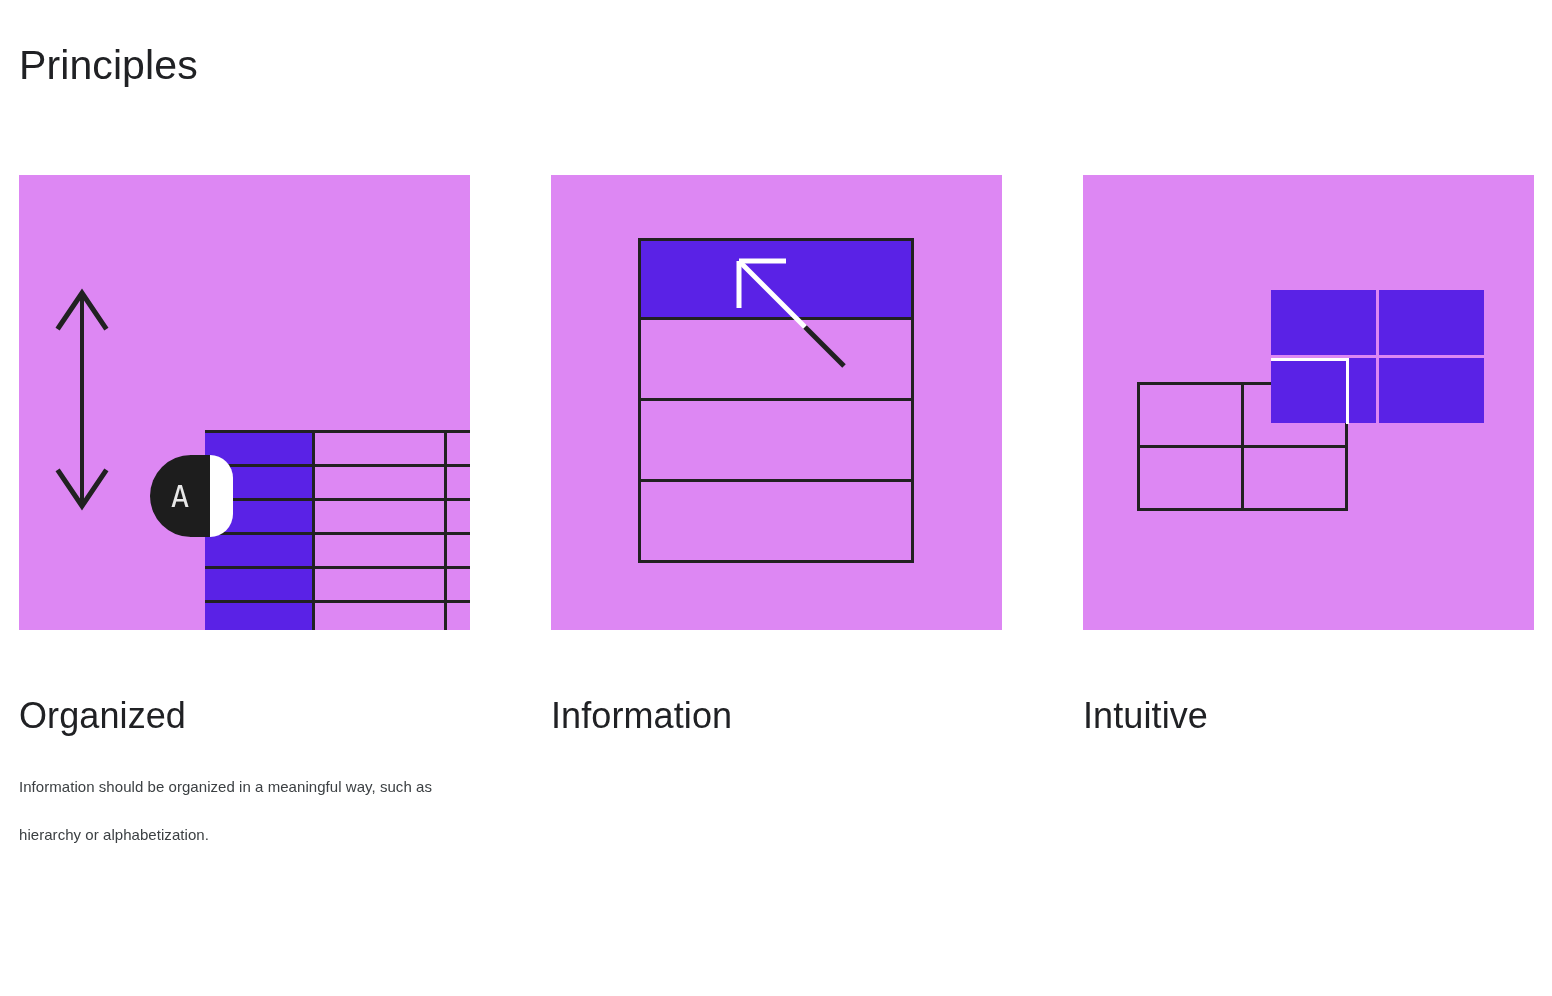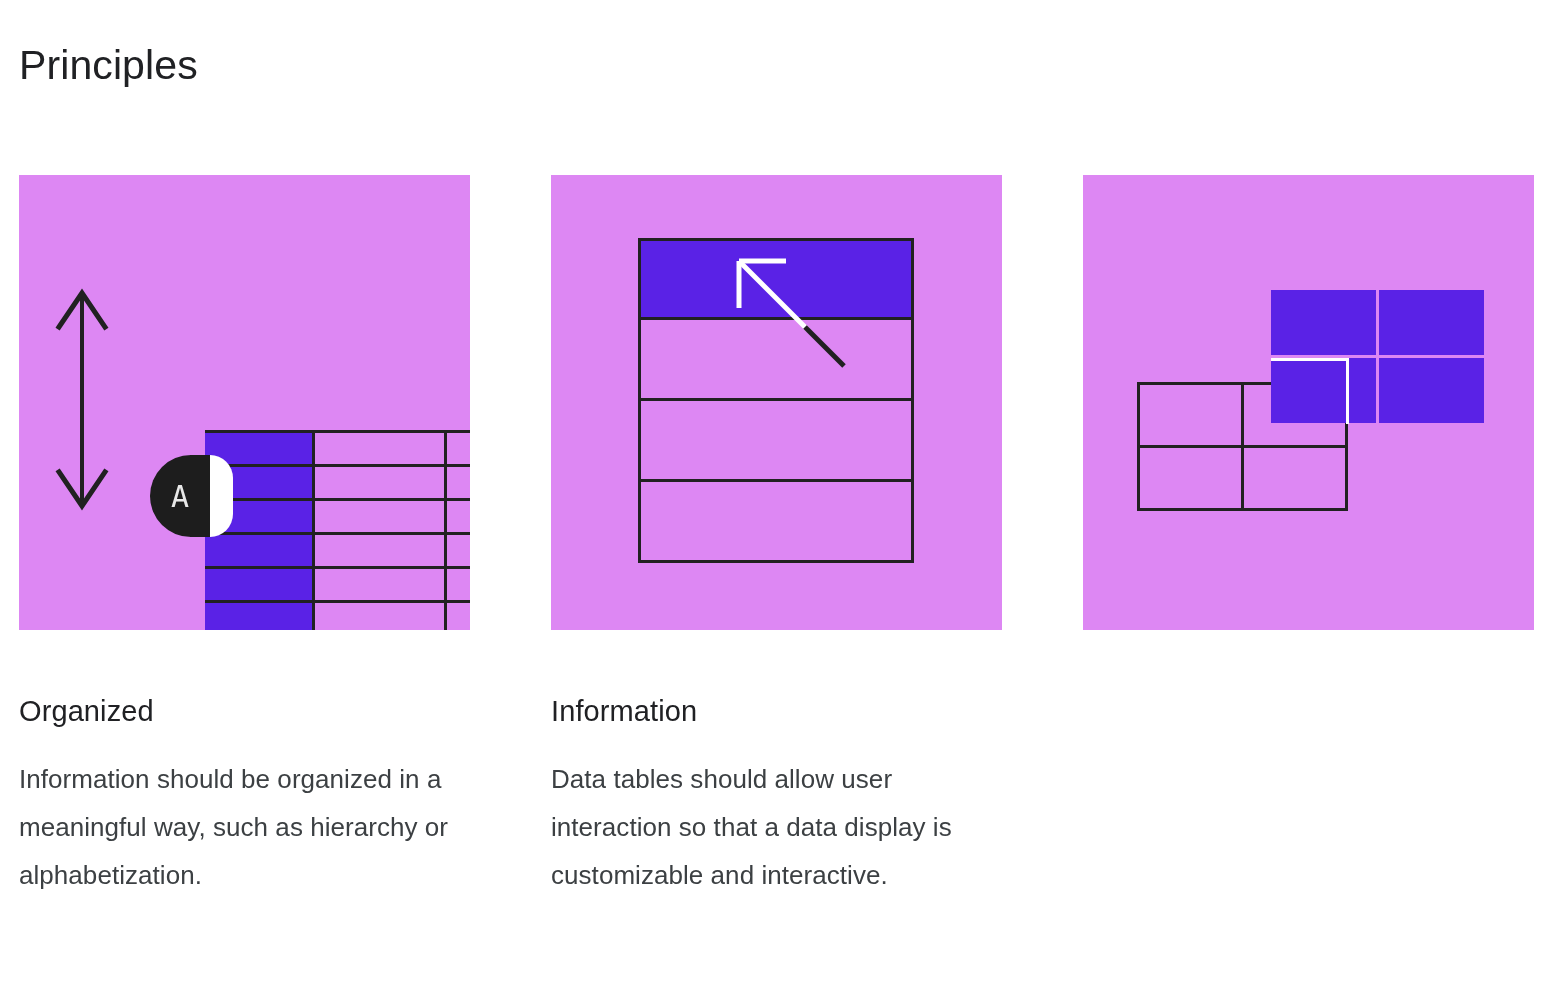--- a/index.html
+++ b/index.html
@@ -50,30 +50,30 @@
   .illus {
     position: relative;
     width: 451px;
     height: 455px;
     background: #DD87F3;
     overflow: hidden;
   }
 
   .card-heading {
     margin-top: 64px;
-    font-size: 29px;
+    font-size: 36px;
     font-weight: 400;
     color: #202124;
     line-height: 1.2;
     letter-spacing: 0.1px;
   }
 
   .card-body {
     margin-top: 26px;
-    font-size: 26px;
+    font-size: 15px;
     line-height: 48px;
     color: #3c4043;
     letter-spacing: 0.05px;
   }
 
   
   .sort-arrow {
     position: absolute;
     left: 34px;
     top: 112px;
@@ -335,21 +335,20 @@
           <line x1="8" y1="8" x2="77" y2="77" stroke="#ffffff" stroke-width="5"></line>
           <line x1="8" y1="8" x2="55" y2="8" stroke="#ffffff" stroke-width="5"></line>
           <line x1="8" y1="8" x2="8" y2="55" stroke="#ffffff" stroke-width="5"></line>
 
           <line x1="74" y1="74" x2="113" y2="113" stroke="#212121" stroke-width="5"></line>
         </svg>
 
       </div>
 
       <div class="card-heading">Information</div>
-      <div class="card-body">Data tables should allow user interaction so that a data display is customizable and interactive.</div>
     </div>
 
     <div class="card">
 
       <div class="illus">
 
         <div class="grid3-dark">
           <div class="q q1"></div>
           <div class="q q2"></div>
           <div class="q q3"></div>
@@ -360,16 +359,17 @@
           <div class="q q1"></div>
           <div class="q q2"></div>
           <div class="q q3"></div>
           <div class="q q4"></div>
         </div>
 
         <div class="grid3-hl"></div>
 
       </div>
 
+      <div class="card-heading">Intuitive</div>
     </div>
 
   </div>
 </div>
 
 </body></html>

